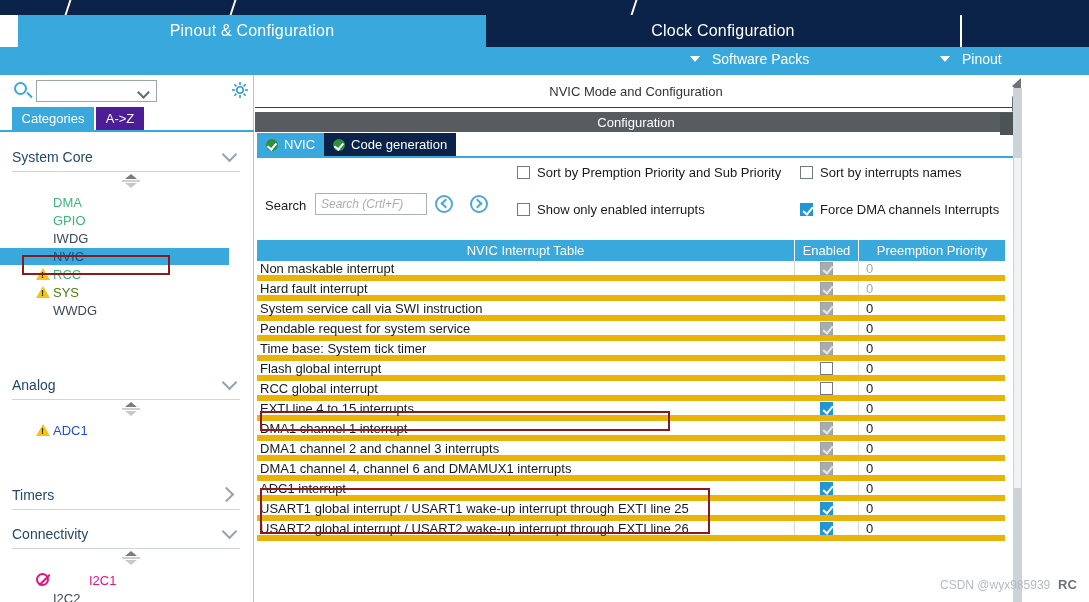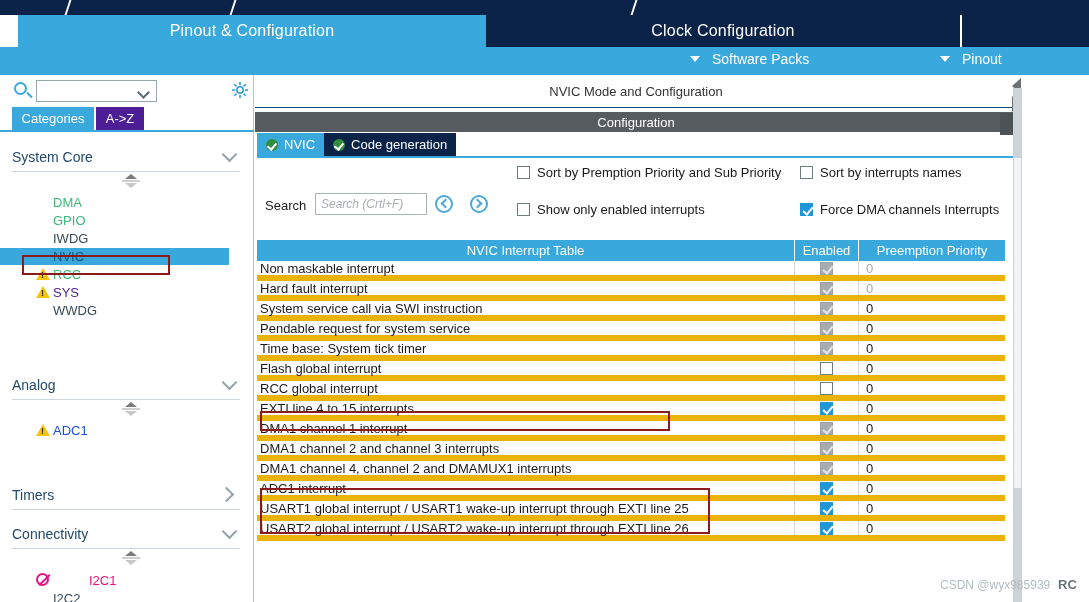--- a/index.html
+++ b/index.html
@@ -393,21 +393,21 @@
         </div>
         <div class="leaf hl" style="top: 116px;">
           <span class="lbl" style="color: rgb(22, 85, 122);">NVIC</span>
         </div>
         <div class="leaf" style="top: 134px;">
           <div class="warn"></div>
           <span class="lbl ind" style="margin-left: 53px; color: rgb(60, 184, 120);">RCC</span>
         </div>
         <div class="leaf" style="top: 152px;">
           <div class="warn"></div>
-          <span class="lbl ind" style="margin-left: 53px; color: #4c1d95;">SYS</span>
+          <span class="lbl ind" style="margin-left: 53px; color: #4d7c0f;">SYS</span>
         </div>
         <div class="leaf" style="top: 170px;">
           <span class="lbl" style="color: rgb(58, 74, 86);">WWDG</span>
         </div>
         <div class="grp" style="top: 238px;">
           <span>Analog</span>
           <span class="gchev-d"></span>
         </div>
         <div class="splitter" style="left: 122px; top: 270px;">
           <div class="up"></div>
@@ -604,21 +604,21 @@
             </div>
             <div class="td c1">
               <span class="cbx ro"></span>
             </div>
             <div class="td c2">
               <span>0</span>
             </div>
           </div>
           <div class="trow">
             <div class="td c0">
-              <span>DMA1 channel 4, channel 2 and DMAMUX1 interrupts</span>
+              <span>DMA1 channel 4, channel 6 and DMAMUX1 interrupts</span>
             </div>
             <div class="td c1">
               <span class="cbx ro"></span>
             </div>
             <div class="td c2">
               <span>0</span>
             </div>
           </div>
           <div class="trow">
             <div class="td c0">

